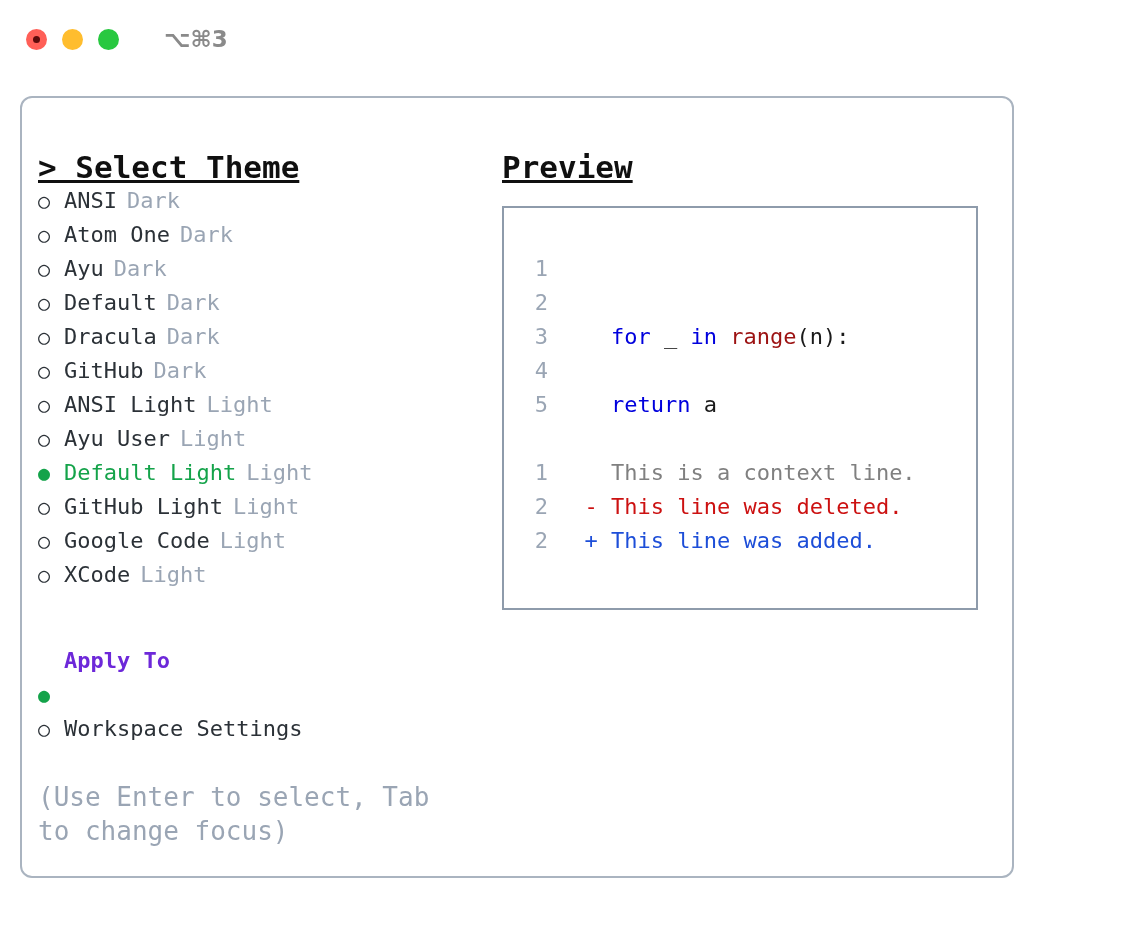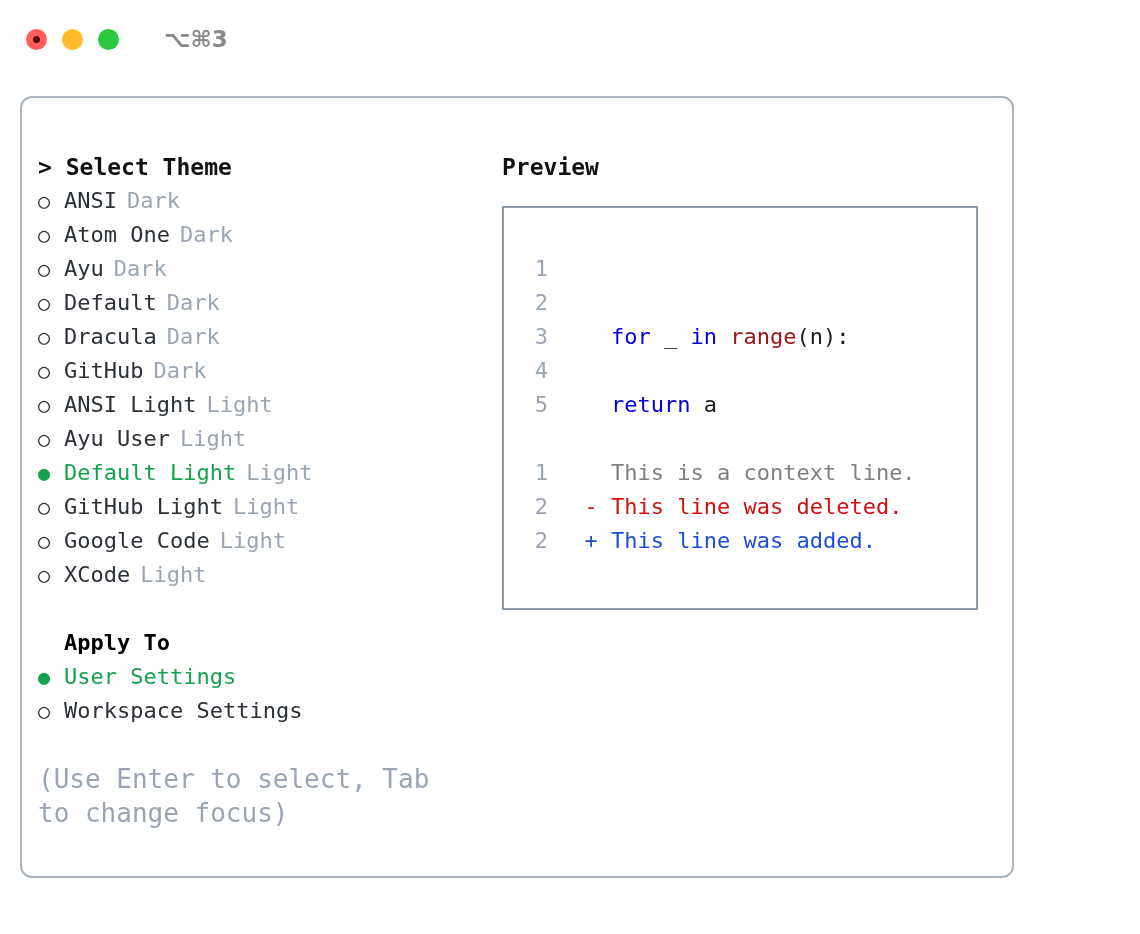--- a/index.html
+++ b/index.html
@@ -76,25 +76,26 @@
 
   
   #left-pane {
     position: absolute;
     left: 16px;
     top: 52px;
     width: 460px;
   }
 
   .pane-header {
-    font-size: 23px;
+    font-size: 31px;
     font-weight: bold;
     color: #101010;
     line-height: 34px;
     white-space: pre;
+    text-decoration: underline;
   }
 
   .opt-row {
     display: flex;
     align-items: baseline;
     line-height: 34px;
     font-size: 22px;
     white-space: pre;
   }
   .marker {
@@ -107,24 +108,25 @@
   .opt-label { color: #2b3137; }
   .opt-row.selected .opt-label { color: #14a34a; }
   .opt-tag {
     color: #9aa5b4;
     margin-left: 10px;
   }
 
   #apply-to-header {
     font-size: 22px;
     font-weight: bold;
-    color: #000000;
+    color: #6d28d9;
     line-height: 34px;
     margin-left: 26px;
     white-space: pre;
+    margin-top: 18px;
   }
   .section-gap { height: 34px; }
 
   #help-text {
     margin-top: 34px;
     font-size: 26px;
     line-height: 34px;
     color: #9aa5b4;
     width: 400px;
     white-space: pre-wrap;
@@ -205,21 +207,21 @@
           <div class="opt-row"><span class="marker">○</span><span class="opt-label">GitHub Light</span><span class="opt-tag">Light</span></div>
           <div class="opt-row"><span class="marker">○</span><span class="opt-label">Google Code</span><span class="opt-tag">Light</span></div>
           <div class="opt-row"><span class="marker">○</span><span class="opt-label">XCode</span><span class="opt-tag">Light</span></div>
         </div>
 
       <div class="section-gap"></div>
 
       <div id="apply-to-header">Apply To</div>
 
       <div id="apply-to-list">
-          <div class="opt-row selected"><span class="marker sel">●</span><span class="opt-label">User Settings</span></div>
+          <div class="opt-row selected"><span class="marker sel">●</span></div>
           <div class="opt-row"><span class="marker">○</span><span class="opt-label">Workspace Settings</span></div>
         </div>
 
       <div id="help-text">(Use Enter to select, Tab to change focus)</div>
     </div>
 
     <div id="right-pane">
       <div class="pane-header">Preview</div>
 
       <div id="preview-box">

